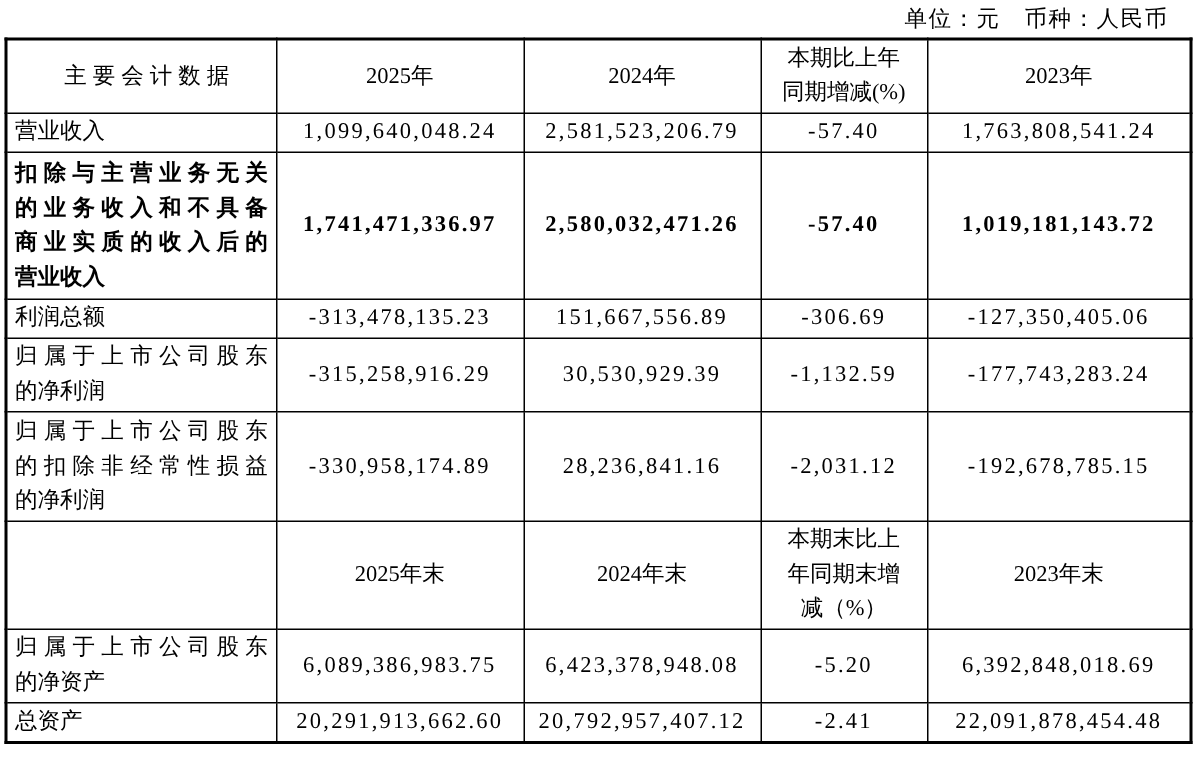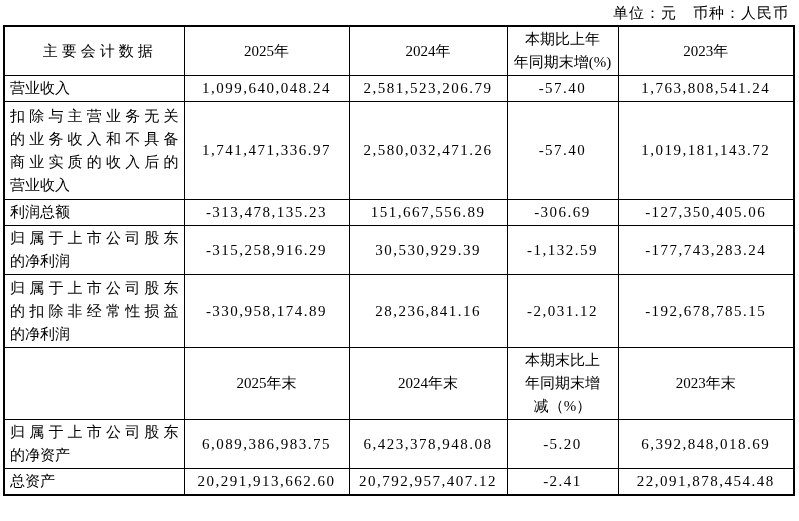--- a/index.html
+++ b/index.html
@@ -9,21 +9,21 @@
     width: 799px;
     height: 521px;
     overflow: hidden;
     font-family: "Liberation Serif", "DejaVu Serif", serif;
     color: #000000;
   }
   .unit-note {
     text-align: right;
     font-size: 15px;
     line-height: 20px;
-    padding: 3px 10px 2px 0;
+    padding: 3px 20px 2px 0;
     letter-spacing: 1px;
   }
   table.fin {
     border-collapse: collapse;
     table-layout: fixed;
     width: 790px;
     margin-left: 3px;
     border: 2px solid #000;
   }
   table.fin td {
@@ -43,21 +43,21 @@
   }
   td.hdr {
     text-align: center;
     white-space: pre-line;
   }
   td.hdr.spread { letter-spacing: 4px; padding-left: 16px; }
   .jline { text-align: justify; text-align-last: justify; }
   .jline:last-child { text-align: left; text-align-last: left; }
   tr.rh44 td { height: 43px; }
   tr.rh24 td { height: 23px; }
-  tr.rh97 td { height: 95px; }
+  tr.rh97 td { height: 95px; font-weight: bold; }
   tr.rh45 td { height: 43px; }
   tr.rh72 td { height: 70px; }
   tr.rh46 td { height: 44px; }
   tr.rh68 td { height: 66px; }
   tr.rh23 td { height: 21px; }
 </style>
 </head>
 <body>
 
 <div class="unit-note">单位：元　币种：人民币</div>
@@ -70,21 +70,21 @@
     <col style="width:111px">
     <col style="width:176px">
   </colgroup>
 
   <tbody>
       <tr class="rh44">
     <td class="hdr spread">主要会计数据</td>
     <td class="hdr">2025年</td>
     <td class="hdr">2024年</td>
     <td class="hdr">本期比上年
-年同期末增(%)</td>
+同期增减(%)</td>
     <td class="hdr">2023年</td>
   </tr>
 
   <tr class="rh24">
     <td class="lab">
           <div class="jline">营业收入</div>
         </td>
     <td class="num">1,099,640,048.24</td>
     <td class="num">2,581,523,206.79</td>
     <td class="num">-57.40</td>

